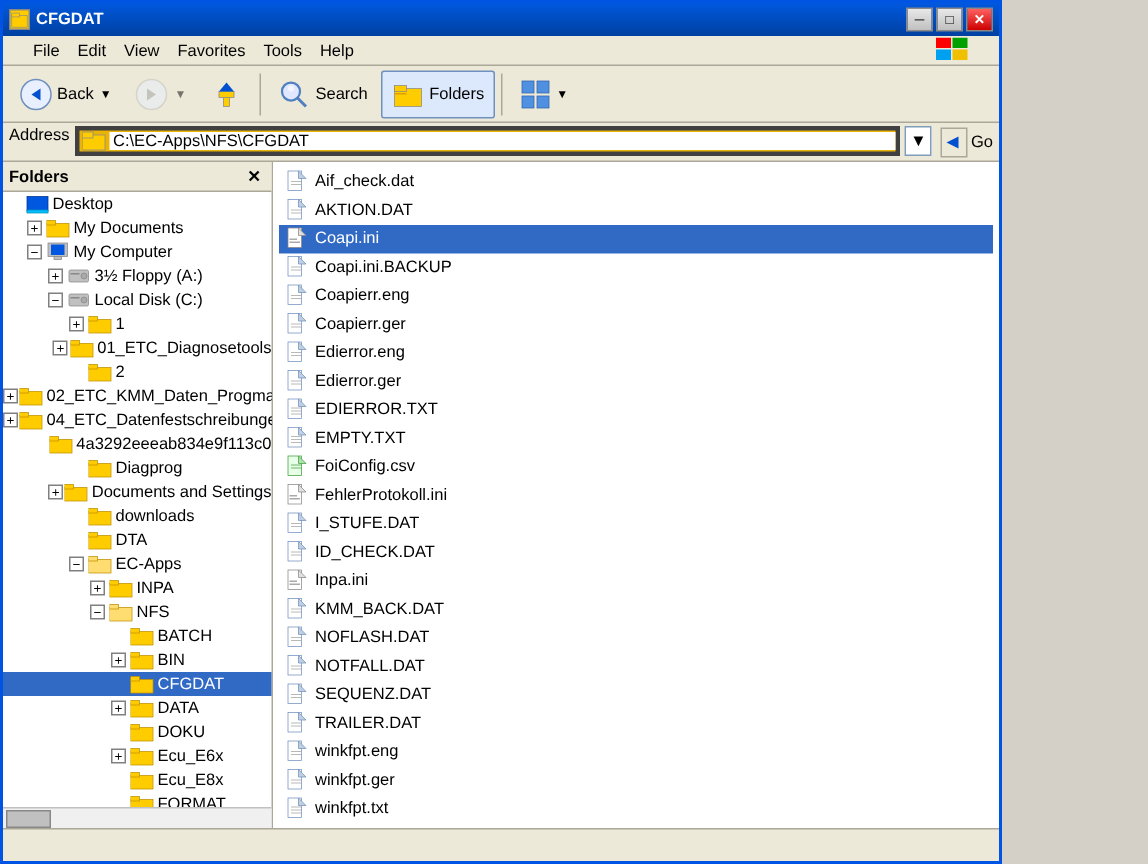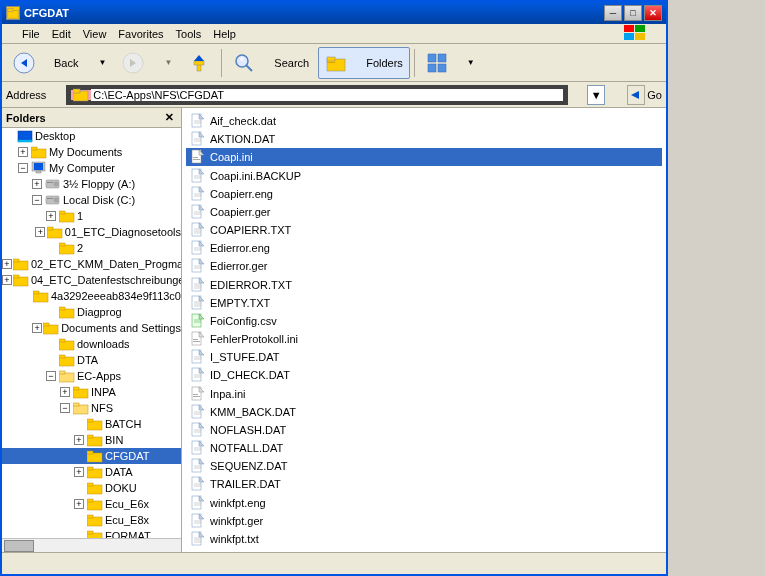--- a/index.html
+++ b/index.html
@@ -15,28 +15,28 @@
     .titlebar-buttons { display: flex; gap: 2px; }
     .titlebar-btn { width: 18px; height: 16px; background: linear-gradient(to bottom, #e8e8e8, #c0c0c0); border: 1px solid #888; font-size: 9px; display: flex; align-items: center; justify-content: center; cursor: pointer; color: #000; }
     .titlebar-btn.close { background: linear-gradient(to bottom, #ff6060, #cc0000); color: #fff; }
 
     
     .menubar { background: #ece9d8; border-bottom: 1px solid #aca899; height: 20px; display: flex; align-items: center; padding: 0 14px; flex-shrink: 0; }
     .menu-item { padding: 2px 6px; cursor: pointer; font-size: 11px; color: #000; }
 
     
     .toolbar { background: #ece9d8; border-bottom: 1px solid #aca899; height: 38px; display: flex; align-items: center; padding: 2px 4px; gap: 2px; flex-shrink: 0; }
-    .toolbar-btn { display: flex; align-items: center; gap: 19px; padding: 3px 6px; background: transparent; border: 1px solid transparent; cursor: pointer; font-size: 11px; border-radius: 2px; height: 32px; }
+    .toolbar-btn { display: flex; align-items: center; gap: 3px; padding: 3px 6px; background: transparent; border: 1px solid transparent; cursor: pointer; font-size: 11px; border-radius: 2px; height: 32px; }
     .toolbar-btn-icon { width: 22px; height: 22px; display: flex; align-items: center; justify-content: center; }
     .toolbar-separator { width: 1px; height: 28px; background: #aca899; margin: 0 2px; }
 
     
-    .addressbar { background: #ece9d8; border-bottom: 1px solid #aca899; height: 26px; display: flex; align-items: center; padding: 2px 4px; gap: 20px; flex-shrink: 0; }
+    .addressbar { background: #ece9d8; border-bottom: 1px solid #aca899; height: 26px; display: flex; padding: 2px 4px; gap: 4px; flex-shrink: 0; }
     .address-label { font-size: 11px; color: #000; }
-    .address-input-wrap { flex: 1; display: flex; align-items: center; border: 5px solid #404040; background: #fca5a5; height: 20px; }
+    .address-input-wrap { flex: 1; display: flex; align-items: center; border: 3px solid #404040; background: #eab308; height: 20px; }
     .address-folder-icon { width: 16px; height: 16px; margin: 0 2px; display: flex; align-items: center; justify-content: center; }
     .address-input { border: none; outline: none; font-size: 11px; flex: 1; padding: 0 2px; background: #fff; }
     .address-dropdown { border: 1px solid #7f9db9; background: #fff; height: 20px; width: 18px; display: flex; align-items: center; justify-content: center; cursor: pointer; margin-left: -1px; }
 
     
     .main-area { display: flex; flex: 1; overflow: hidden; }
 
     
     .tree-pane { width: 180px; border-right: 1px solid #aca899; display: flex; flex-direction: column; background: #fff; flex-shrink: 0; }
     .tree-header { background: #ece9d8; border-bottom: 1px solid #aca899; padding: 2px 4px; display: flex; align-items: center; justify-content: space-between; font-size: 11px; font-weight: bold; }
@@ -558,32 +558,20 @@
                 <line x1="4" y1="10" x2="11" y2="10" stroke="#a0a0a0" stroke-width="0.5"></line>
               </svg>
             </span>
             <span>Coapierr.ger</span>
           </div>
           <div class="file-item">
             <span class="file-icon">
               <svg class="file-svg" viewBox="0 0 16 16">
                 <rect x="2" y="1" width="9" height="13" fill="#fff" stroke="#7090c0" stroke-width="0.5"></rect>
                 <polygon points="9,1 14,6 9,6" fill="#c0d0e0" stroke="#7090c0" stroke-width="0.5"></polygon>
-                <line x1="4" y1="7" x2="11" y2="7" stroke="#a0a0a0" stroke-width="0.5"></line>
-                <line x1="4" y1="9" x2="11" y2="9" stroke="#a0a0a0" stroke-width="0.5"></line>
-                <line x1="4" y1="11" x2="11" y2="11" stroke="#a0a0a0" stroke-width="0.5"></line>
-              </svg>
-            </span>
-            <span>COAPIERR.TXT</span>
-          </div>
-          <div class="file-item">
-            <span class="file-icon">
-              <svg class="file-svg" viewBox="0 0 16 16">
-                <rect x="2" y="1" width="9" height="13" fill="#fff" stroke="#7090c0" stroke-width="0.5"></rect>
-                <polygon points="9,1 14,6 9,6" fill="#c0d0e0" stroke="#7090c0" stroke-width="0.5"></polygon>
                 <line x1="4" y1="8" x2="11" y2="8" stroke="#a0a0a0" stroke-width="0.5"></line>
                 <line x1="4" y1="10" x2="11" y2="10" stroke="#a0a0a0" stroke-width="0.5"></line>
               </svg>
             </span>
             <span>Edierror.eng</span>
           </div>
           <div class="file-item">
             <span class="file-icon">
               <svg class="file-svg" viewBox="0 0 16 16">
                 <rect x="2" y="1" width="9" height="13" fill="#fff" stroke="#7090c0" stroke-width="0.5"></rect>

